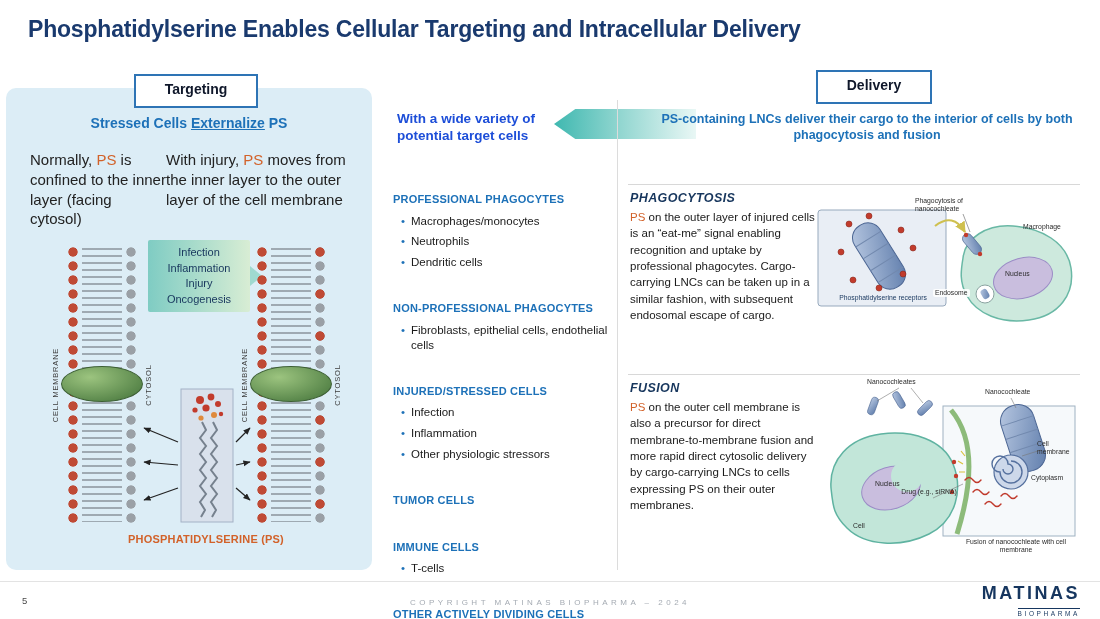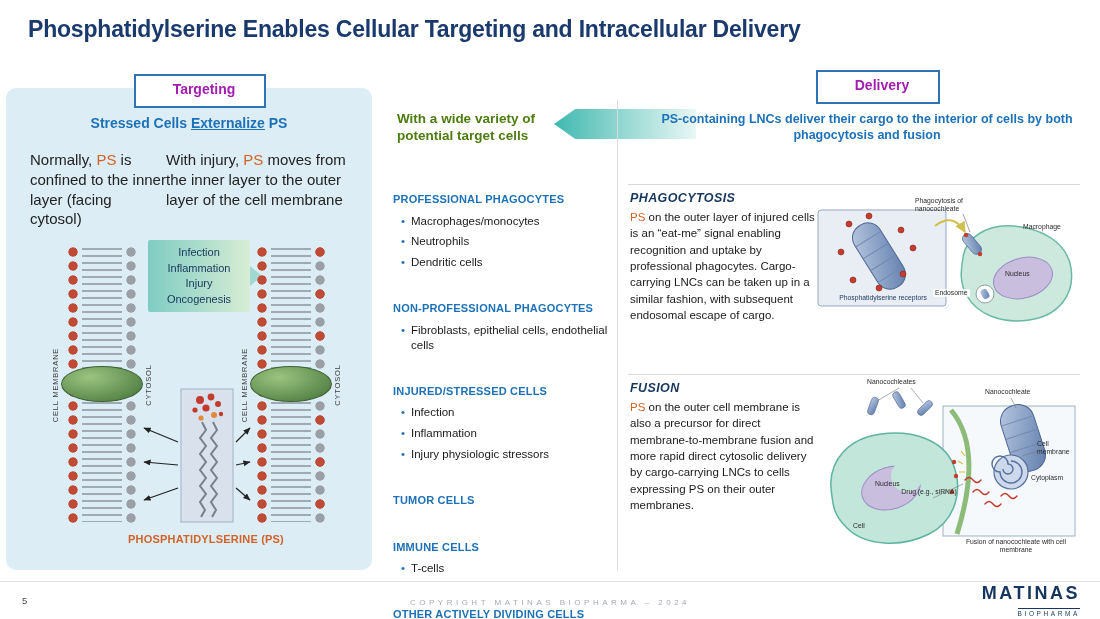--- a/index.html
+++ b/index.html
@@ -4,22 +4,22 @@
 <style>
   html,body{margin:0;padding:0;width:1100px;height:619px;background:#fff;
     font-family:"Liberation Sans",sans-serif;-webkit-font-smoothing:antialiased;}
   #slide{position:relative;width:1100px;height:619px;background:#fff;overflow:hidden;}
 
   
   #title{position:absolute;left:28px;top:16px;font-size:23px;font-weight:bold;
     color:#1a3a6e;letter-spacing:-0.2px;}
 
   
-  .badge{position:absolute;background:#fff;border:2px solid #2e74b5;color:#a21caf;
-    font-weight:bold;font-size:14px;text-align:center;line-height:26px;z-index:5;padding-left:8px;}
+  .badge{position:absolute;background:#fff;border:2px solid #2e74b5;color:#0f172a;
+    font-weight:bold;font-size:14px;text-align:center;line-height:26px;z-index:5;}
   #targeting-badge{left:134px;top:74px;width:120px;height:30px;}
   #delivery-badge{left:816px;top:70px;width:112px;height:30px;}
 
   
   #left-panel{position:absolute;left:6px;top:88px;width:366px;height:482px;
     background:#dcedf6;border-radius:10px;}
   #stressed-heading{position:absolute;left:0;right:0;top:27px;text-align:center;
     color:#1d71b8;font-weight:bold;font-size:14px;}
   #stressed-heading .und{text-decoration:underline;}
   .smalltext{position:absolute;font-size:15px;line-height:1.32;color:#222;text-align:left;}
@@ -52,21 +52,21 @@
     writing-mode:vertical-rl;transform:translateY(-50%) rotate(180deg);white-space:nowrap;}
   .vleft{left:-15px;}.vright{right:-15px;}
 
   #molecule{position:absolute;left:174px;top:300px;width:54px;height:135px;}
   #ps-arrows{position:absolute;left:132px;top:332px;width:118px;height:90px;}
   #ps-caption{position:absolute;left:40px;top:445px;width:320px;text-align:center;
     color:#d2622a;font-weight:bold;font-size:11px;letter-spacing:.2px;}
 
   
   #mid-heading{position:absolute;left:397px;top:111px;width:158px;font-size:13.5px;
-    font-weight:bold;color:#4d7c0f;line-height:1.25;}
+    font-weight:bold;color:#1d4ed8;line-height:1.25;}
   #mid-arrow{position:absolute;left:554px;top:109px;width:142px;height:30px;
     background:linear-gradient(90deg,#3fb8b0 0%,#8fd5cf 45%,#e9f7f5 100%);
     clip-path:polygon(15% 0,100% 0,100% 100%,15% 100%,0 50%);}
   #mid-divider{position:absolute;left:617px;top:100px;width:1px;height:470px;background:#dcdcdc;}
 
   #cell-list{position:absolute;left:393px;top:161px;width:224px;}
   .cell-group{margin-bottom:12px;}
   .group-header{color:#1d71b8;font-weight:bold;font-size:11px;letter-spacing:.2px;
     margin-bottom:6px;line-height:1.5;margin-top:30px;}
   .group-header .und{text-decoration:underline;}
@@ -220,21 +220,21 @@
       <div class="item"><span>Dendritic cells</span></div>
     </div>
     <div class="cell-group">
       <div class="group-header">NON-PROFESSIONAL PHAGOCYTES</div>
       <div class="item"><span>Fibroblasts, epithelial cells, endothelial cells</span></div>
     </div>
     <div class="cell-group">
       <div class="group-header">INJURED/STRESSED CELLS</div>
       <div class="item"><span>Infection</span></div>
       <div class="item"><span>Inflammation</span></div>
-      <div class="item"><span>Injury physiologic stressors</span></div>
+      <div class="item"><span>Other physiologic stressors</span></div>
     </div>
     <div class="cell-group">
       <div class="group-header">TUMOR CELLS</div>
     </div>
     <div class="cell-group">
       <div class="group-header">IMMUNE CELLS</div>
       <div class="item"><span>T-cells</span></div>
     </div>
     <div class="cell-group">
       <div class="group-header"><span>OTHER ACTIVELY DIVIDING CELLS </span><span class="und">(including extracellular pathogens)</span></div>

